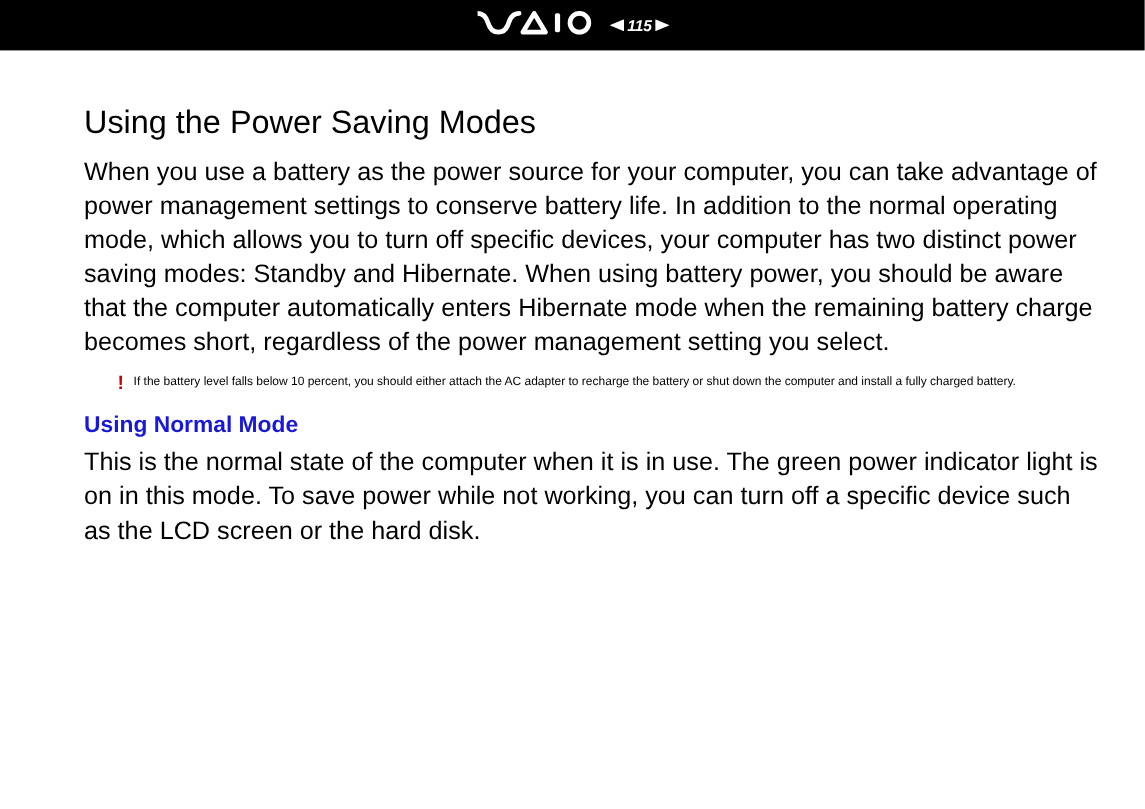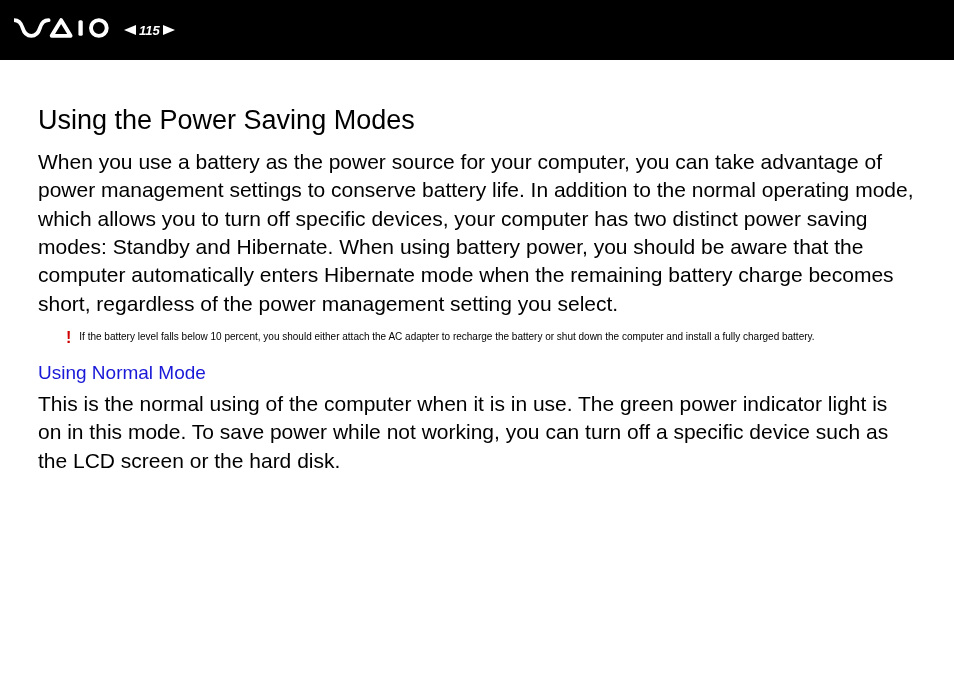--- a/index.html
+++ b/index.html
@@ -9,23 +9,23 @@
     }
     body {
       font-family: Arial, Helvetica, sans-serif;
       width: 954px;
       height: 674px;
       background: #fff;
       overflow: hidden;
     }
     .header-bar {
       background: #000;
-      height: 60px;
+      height: 42px;
       display: flex;
-      justify-content: flex-start;
+      justify-content: center;
       align-items: center;
       padding: 0 12px 0 14px;
     }
     .logo {
       height: 22px;
     }
     .header-right {
       display: flex;
       flex-direction: column;
       align-items: flex-end;
@@ -42,20 +42,21 @@
     }
     .nav-arrow {
       display: inline-block;
     }
     .section-title {
       font-weight: bold;
       font-size: 13px;
     }
     .content {
       padding: 45px 38px 0 38px;
+      margin-left: 32px;
     }
     .main-heading {
       font-size: 27px;
       font-weight: normal;
       margin-bottom: 12px;
       color: #000;
     }
     .body-text {
       font-size: 21px;
       line-height: 1.35;
@@ -77,21 +78,21 @@
       flex-shrink: 0;
     }
     .note-text {
       font-size: 10px;
       line-height: 1.3;
       color: #000;
     }
     .sub-heading {
       font-size: 19px;
       color: #1818d8;
-      font-weight: normal;
+      font-weight: bold;
       margin-bottom: 6px;
     }
   </style>
 </head>
 <body>
 
 <div class="header-bar">
   <div>
     <svg class="logo" viewBox="0 0 140 28" fill="#fff" xmlns="http://www.w3.org/2000/svg">
       <path d="M 0 4 Q 8 4 11 14 Q 14 24 22 24 Q 30 24 33 14 Q 36 4 44 4" stroke="#fff" stroke-width="5" fill="none" stroke-linecap="round"></path>
@@ -118,14 +119,14 @@
 </div>
 
 <div class="content">
   <h1 class="main-heading">Using the Power Saving Modes</h1>
   <p class="body-text">When you use a battery as the power source for your computer, you can take advantage of power management settings to conserve battery life. In addition to the normal operating mode, which allows you to turn off specific devices, your computer has two distinct power saving modes: Standby and Hibernate. When using battery power, you should be aware that the computer automatically enters Hibernate mode when the remaining battery charge becomes short, regardless of the power management setting you select.</p>
   <div class="note-block">
     <span class="warning-icon">!</span>
     <span class="note-text">If the battery level falls below 10 percent, you should either attach the AC adapter to recharge the battery or shut down the computer and install a fully charged battery.</span>
   </div>
   <h2 class="sub-heading">Using Normal Mode</h2>
-  <p class="body-text">This is the normal using of the computer when it is in use. The green power indicator light is on in this mode. To save power while not working, you can turn off a specific device such as the LCD screen or the hard disk.</p>
+  <p class="body-text">This is the normal state of the computer when it is in use. The green power indicator light is on in this mode. To save power while not working, you can turn off a specific device such as the LCD screen or the hard disk.</p>
 </div>
 
 </body></html>

